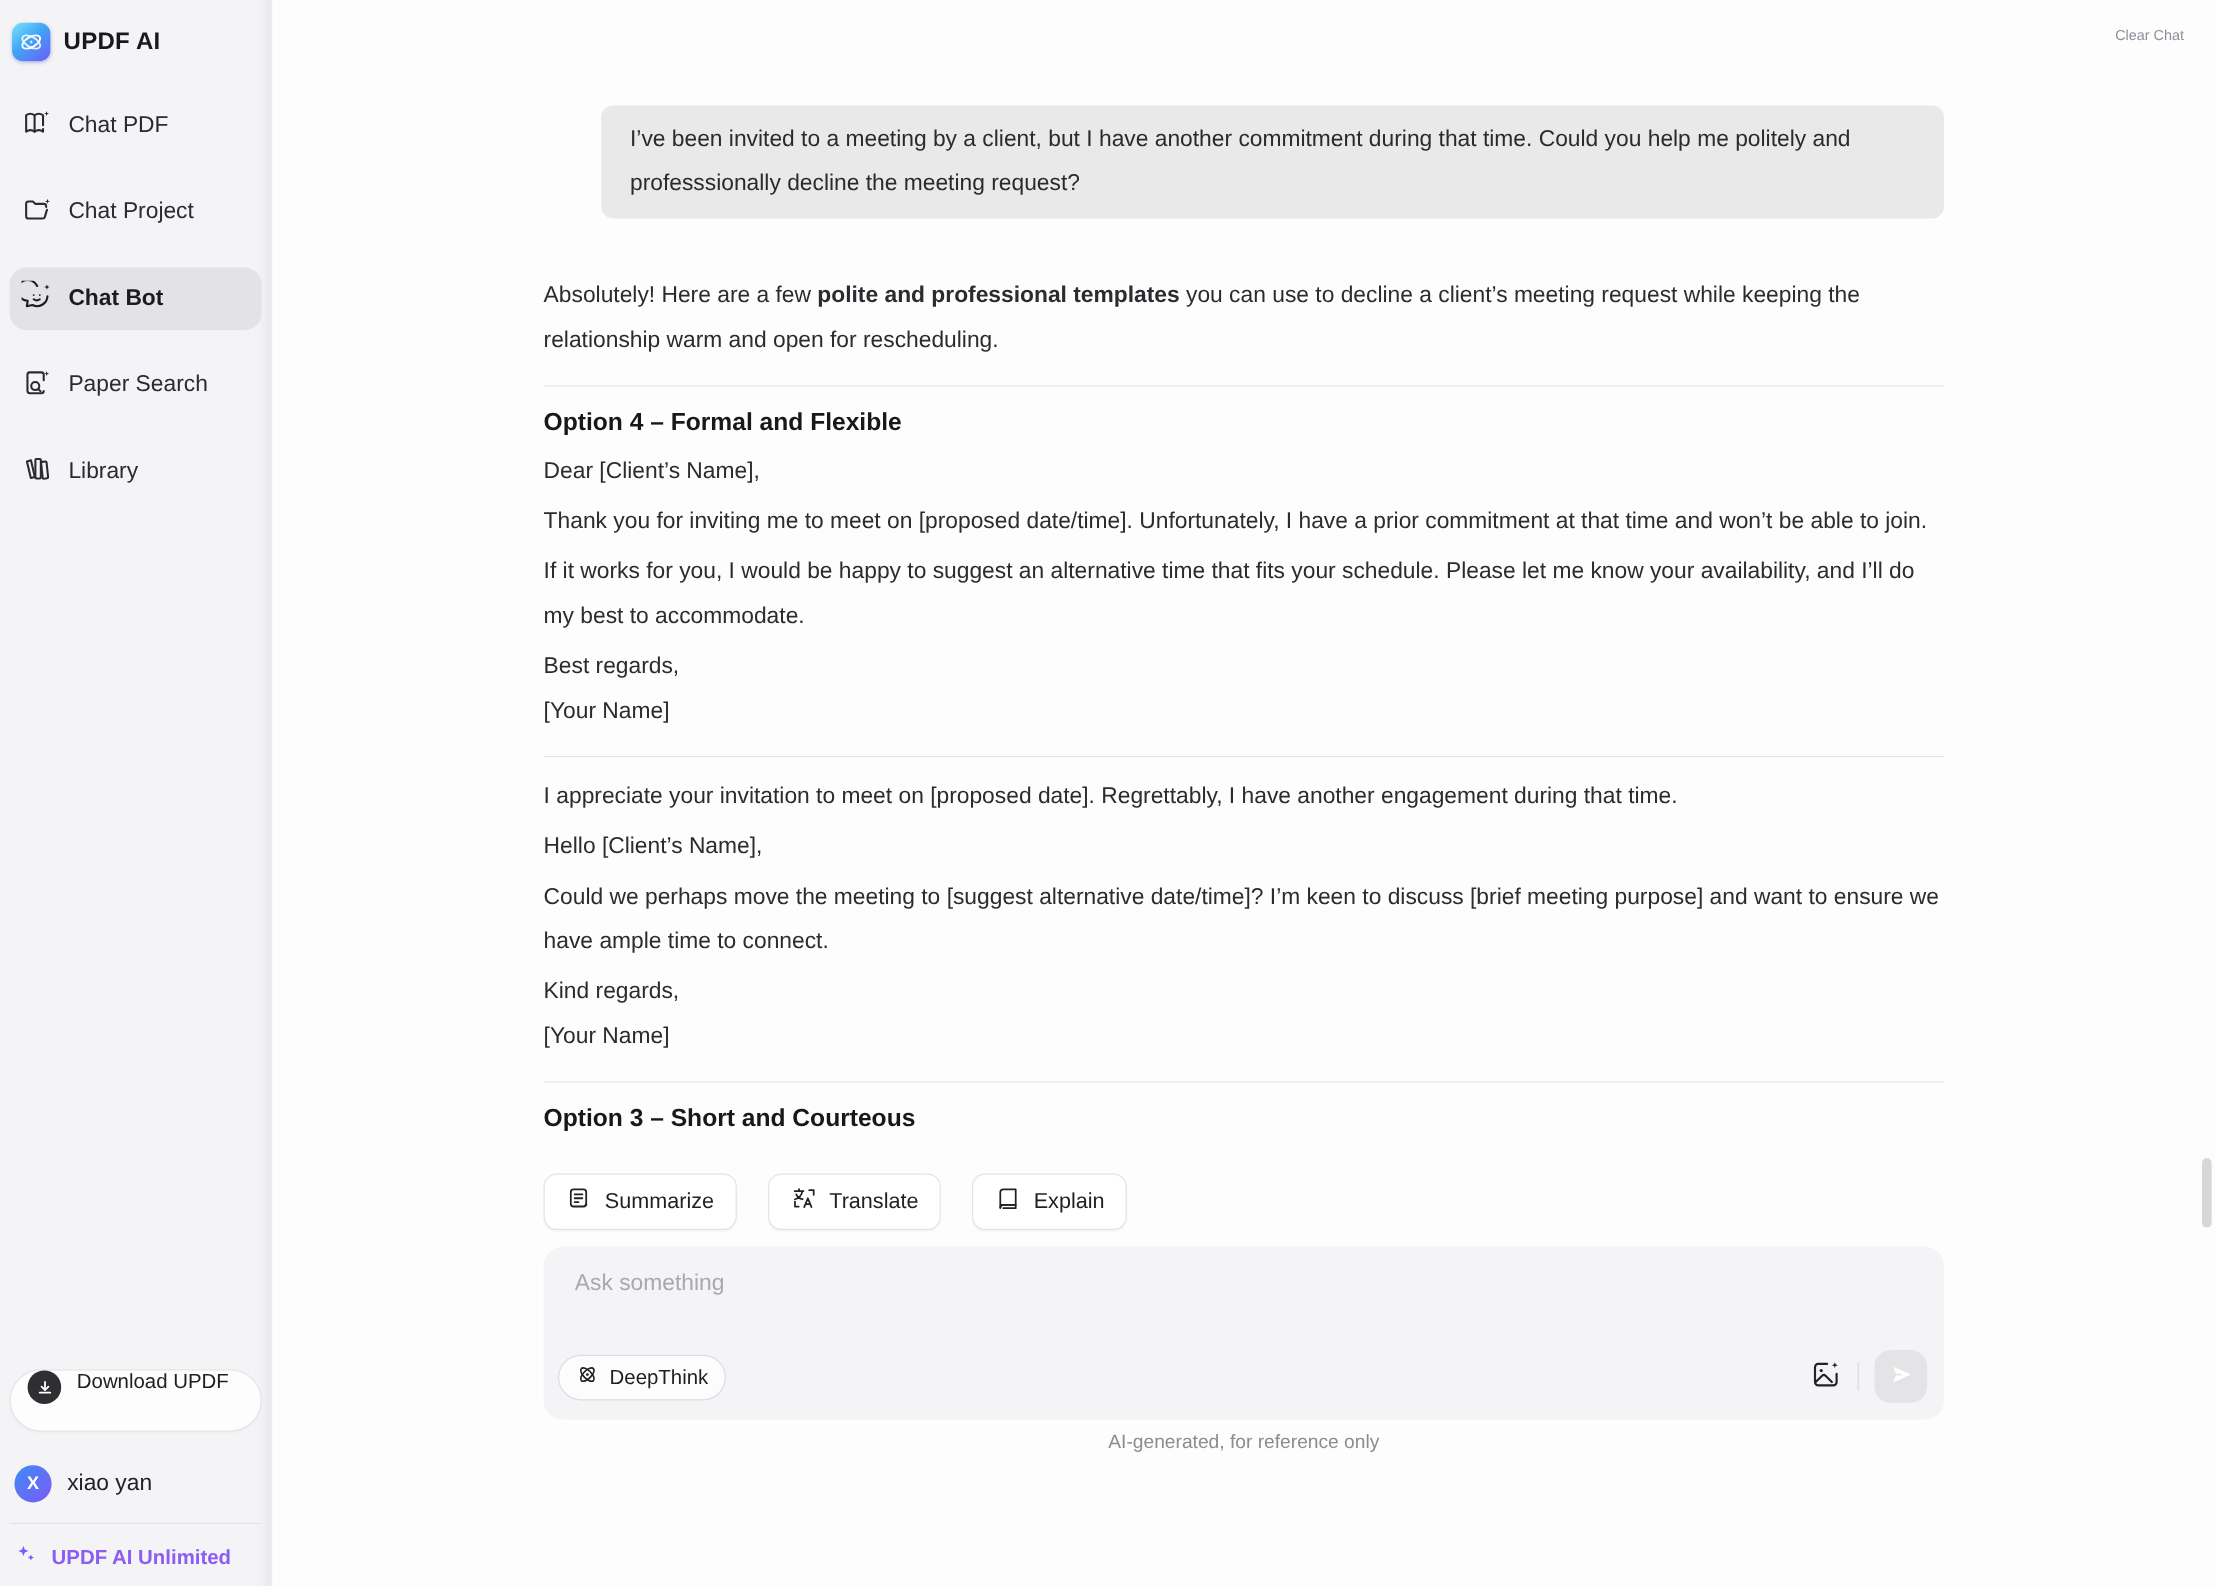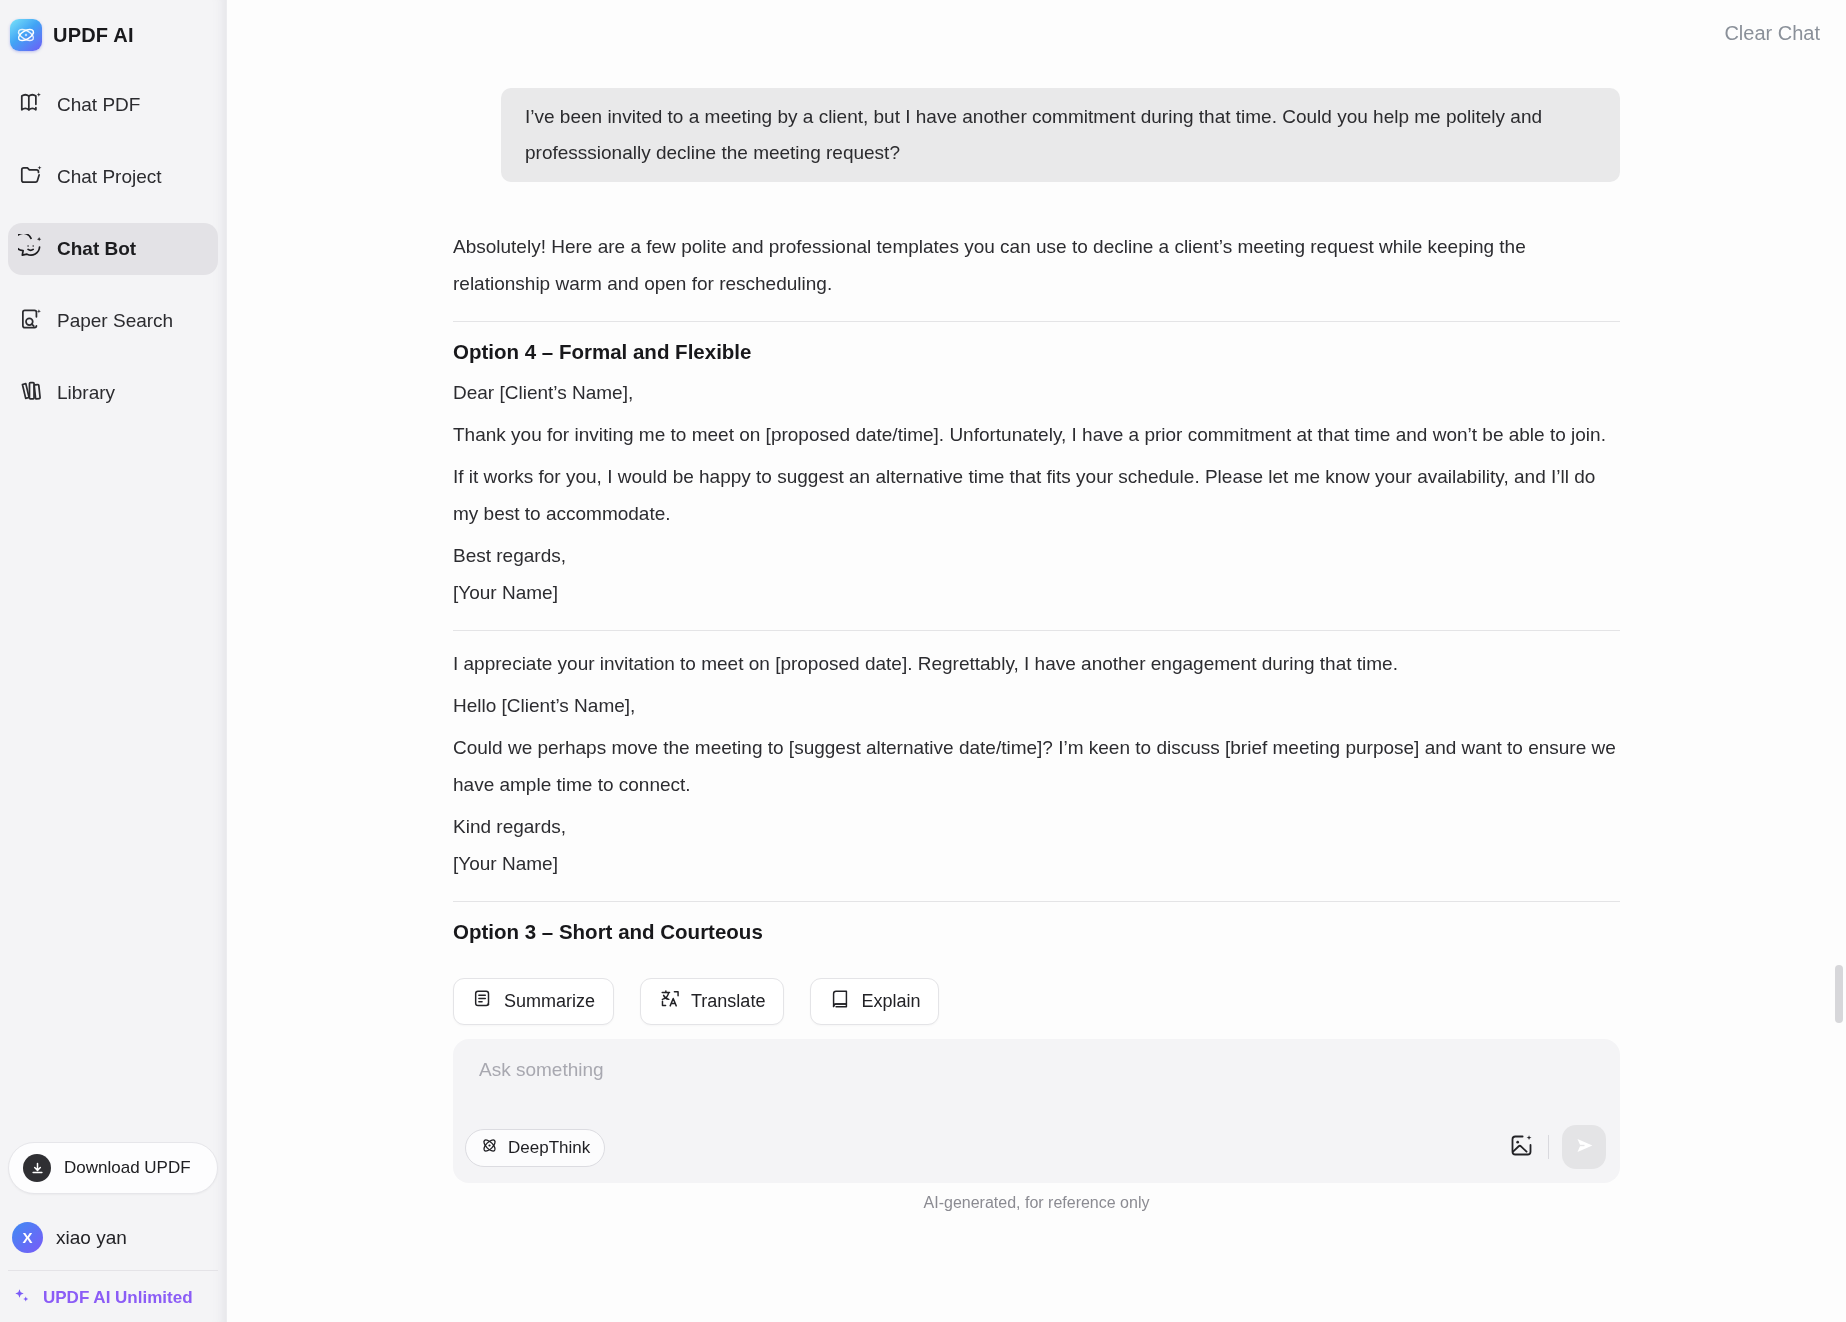--- a/index.html
+++ b/index.html
@@ -21,54 +21,54 @@
 
   nav { margin-top:22px; display:flex; flex-direction:column; gap:20px; }
   .nav-item { height:52px; display:flex; align-items:center; gap:13px;
     padding:0 0 0 10px; border-radius:14px; cursor:pointer; }
   .nav-item .label { font-size:19px; color:#2b2b2f; }
   .nav-item.active { background:#e3e2e6; }
   .nav-item.active .label { font-weight:bold; color:#1c1c1f; }
 
   .sidebar-bottom { position:absolute; left:8px; right:8px; bottom:12px; }
   .download-btn { height:52px; border-radius:26px; background:#fdfdfe;
-    border:1px solid #e6e6ea; display:flex; align-items:center; gap:13px;
+    border:1px solid #e6e6ea; display:flex; gap:13px;
     padding:0 14px; cursor:pointer; box-shadow:0 1px 2px rgba(0,0,0,.04); }
   .download-circle { width:28px; height:28px; border-radius:50%; background:#2f2f33;
     display:flex; align-items:center; justify-content:center; flex-shrink:0; }
   .download-label { font-size:17px; color:#202023; }
 
   .user-row { display:flex; align-items:center; gap:13px; margin:28px 0 0 4px; }
   .avatar { width:31px; height:31px; border-radius:50%;
     background:linear-gradient(135deg,#3f8cf3,#7a5af8); color:#fff;
     display:flex; align-items:center; justify-content:center;
     font-size:15px; font-weight:bold; }
   .user-name { font-size:19px; color:#222226; }
 
   .sidebar-divider { border:none; border-top:1px solid #e4e3e7; margin:17px 0 15px 0; }
 
   .plan-row { display:flex; align-items:center; gap:11px; padding-left:4px; cursor:pointer; }
   .plan-label { font-size:17px; color:#8b5cf6; font-weight:bold; }
 
   
   .main { flex:1; position:relative; height:100%; background:#fdfdfd; }
-  .clear-chat { position:absolute; top:22px; right:26px; font-size:20px;
+  .clear-chat { position:absolute; top:22px; right:26px; font-size:12px;
     color:#8a9099; cursor:pointer; }
 
   .thread { width:1167px; margin:0 auto; padding-top:88px; }
 
   .user-bubble { margin-left:48px; background:#e9e9ea; border-radius:10px;
     padding:11px 24px; font-size:19px; line-height:36px; color:#2b2b2e; }
 
   .ai-message { margin-top:46px; font-size:19px; line-height:37px; color:#2c2c30; }
   .ai-message p { margin:5px 0; }
   .ai-message hr { border:none; border-top:1px solid #e4e4e6; margin:19px 0 14px 0; }
   .ai-message h3 { font-size:20.5px; font-weight:bold; color:#18181b;
     line-height:28px; margin:16px 0 8px 0; }
-  .bold { font-weight:normal; }
+  .bold { font-weight:bold; }
 
   
   .quick-actions { display:flex; gap:26px; margin-top:32px; }
   .qa-btn { height:47px; display:flex; align-items:center; gap:10px;
     background:#fff; border:1px solid #e4e4e7; border-radius:11px;
     padding:0 18px; font-size:18px; color:#222226; cursor:pointer;
     box-shadow:0 1px 2px rgba(0,0,0,.03); }
 
   
   .composer { position:relative; margin-top:14px; height:144px;

